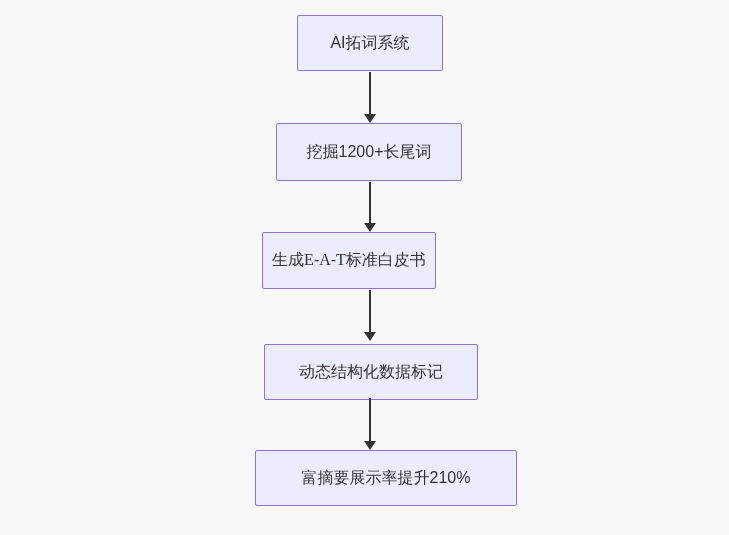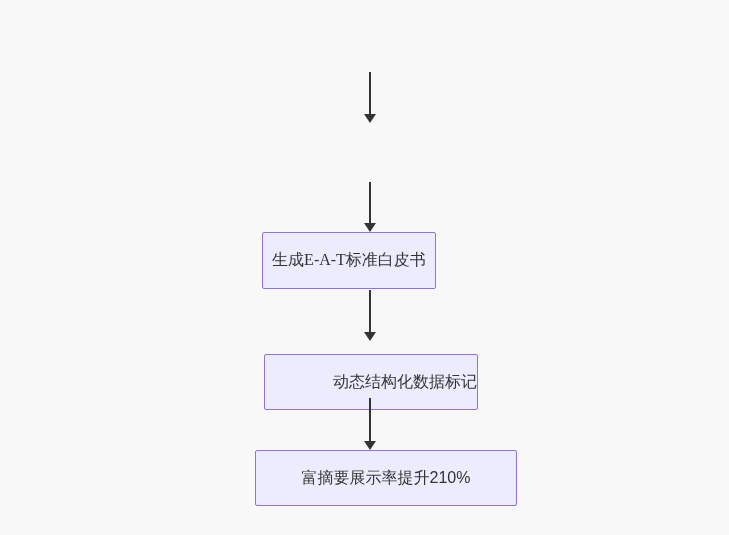--- a/index.html
+++ b/index.html
@@ -37,21 +37,21 @@
     font-size: 16px;
     display: flex;
     align-items: center;
     justify-content: center;
     text-align: center;
     white-space: nowrap;
   }
   .node-a { left: 297px; top: 15px;  width: 146px; height: 56px; }
   .node-b { left: 276px; top: 123px; width: 186px; height: 58px; }
   .node-c { left: 262px; top: 232px; width: 174px; height: 57px; font-family: Liberation Serif, serif; }
-  .node-d { left: 264px; top: 354px; width: 214px; height: 56px; justify-content: flex-end; }
+  .node-d { left: 264px; top: 344px; width: 214px; height: 56px; }
   .node-e { left: 255px; top: 450px; width: 262px; height: 56px; }
 
   .edge {
     position: absolute;
     left: 369px;
     width: 2px;
     display: flex;
     flex-direction: column;
     align-items: center;
   }
@@ -73,26 +73,32 @@
   .edge-1 { top: 72px;  height: 51px; }
   .edge-2 { top: 182px; height: 50px; }
   .edge-3 { top: 290px; height: 51px; }
   .edge-4 { top: 398px; height: 52px; }
 </style>
 </head>
 <body>
 
 <div class="canvas">
 
+  <div class="node node-a">
+    <span>AI拓词系统</span>
+  </div>
 
   <div class="edge edge-1">
     <div class="shaft"></div>
     <div class="head"></div>
   </div>
 
+  <div class="node node-b">
+    <span>挖掘1200+长尾词</span>
+  </div>
 
   <div class="edge edge-2">
     <div class="shaft"></div>
     <div class="head"></div>
   </div>
 
   <div class="node node-c">
     <span>生成E-A-T标准白皮书</span>
   </div>
 

